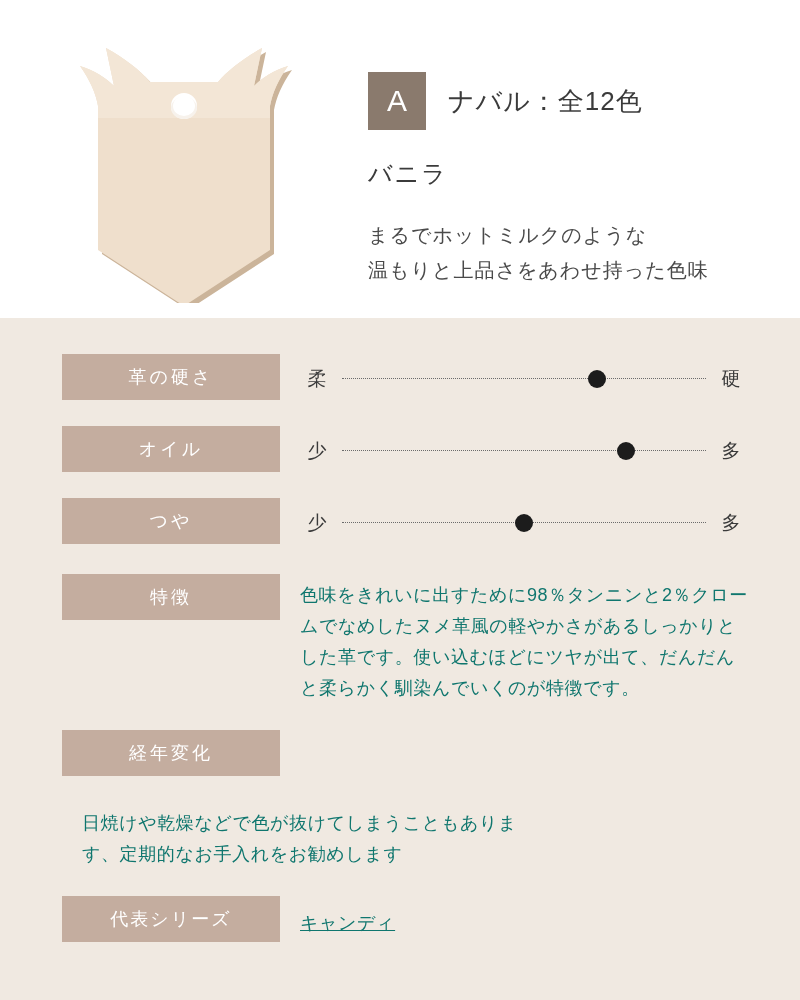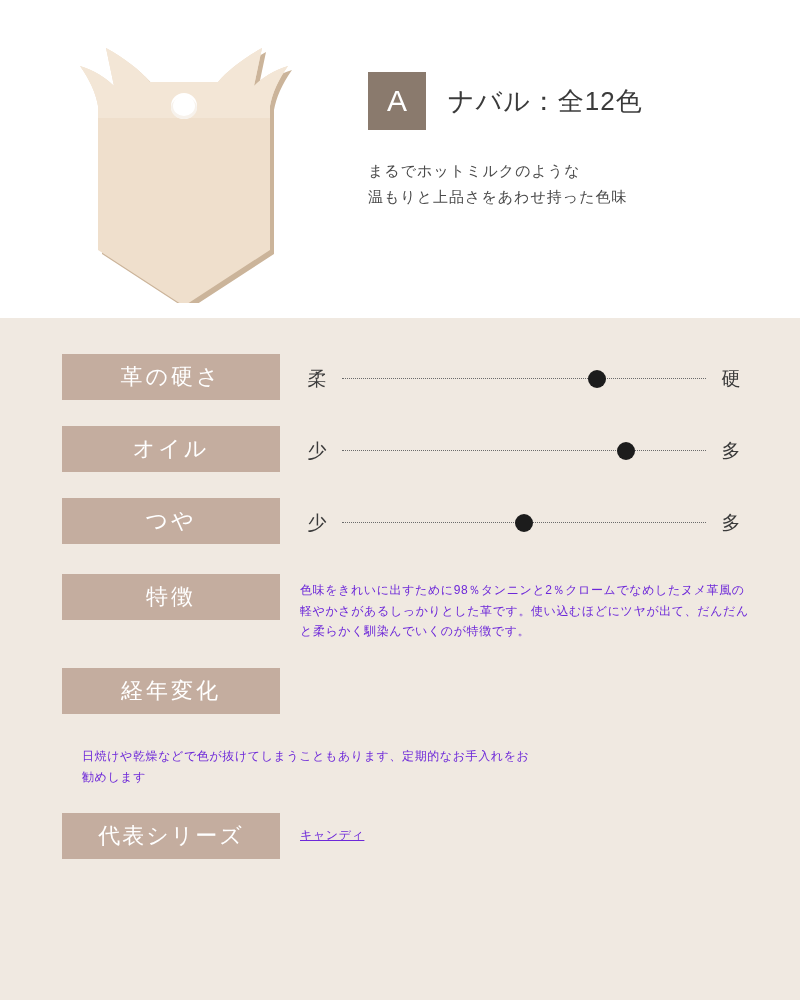--- a/index.html
+++ b/index.html
@@ -56,21 +56,21 @@
     text-align: right;
   }
   .color-name {
     margin-top: 28px;
     font-size: 24px;
     color: #3b3b3b;
     letter-spacing: 2px;
   }
   .color-desc {
     margin-top: 28px;
-    font-size: 15px;
+    font-size: 20px;
     line-height: 1.75;
     color: #4a4a4a;
     letter-spacing: 1px;
   }
 
   
   .panel {
     position: absolute;
     left: 0; top: 318px;
     width: 800px; height: 682px;
@@ -82,21 +82,21 @@
     align-items: flex-start;
     margin-bottom: 24px;
     padding-left: 62px;
   }
   .row-label {
     flex: 0 0 auto;
     width: 218px;
     height: 46px;
     background: #c4ad9f;
     color: #ffffff;
-    font-size: 22px;
+    font-size: 18px;
     letter-spacing: 3px;
     display: flex;
     align-items: center;
     justify-content: center;
   }
   .row-body {
     flex: 1 1 auto;
     padding-left: 20px;
     padding-top: 2px;
   }
@@ -131,23 +131,23 @@
     position: absolute;
     top: 0;
     width: 18px; height: 18px;
     border-radius: 50%;
     background: #1c1c1c;
     transform: translateX(-50%);
   }
 
   
   .row-text {
-    font-size: 12px;
+    font-size: 18px;
     line-height: 1.72;
-    color: #6d28d9;
+    color: #0f766e;
     letter-spacing: 0.6px;
     max-width: 452px;
     padding-top: 4px;
   }
   .row.text-row .row-label { align-self: flex-start; }
   .row.tall { margin-bottom: 26px; }
   .row-text.single { padding-top: 10px; text-decoration: underline; }
 </style>
 </head>
 <body>
@@ -178,20 +178,21 @@
         <ellipse cx="166" cy="90" rx="13" ry="11" fill="#f7f2ec"></ellipse>
         <ellipse cx="166" cy="88" rx="11" ry="10" fill="#ffffff"></ellipse>
       </svg>
     </div>
 
     <div class="head-text">
       <div class="badge-row">
         <div class="badge">A</div>
         <div class="series-name">ナバル：全12色</div>
       </div>
+      <div class="color-name">バニラ</div>
       <div class="color-desc" style="white-space: pre-line;">まるでホットミルクのような
 温もりと上品さをあわせ持った色味</div>
     </div>
   </div>
 
   <div class="panel">
 
     <div class="row">
       <div class="row-label">革の硬さ</div>
       <div class="row-body">

